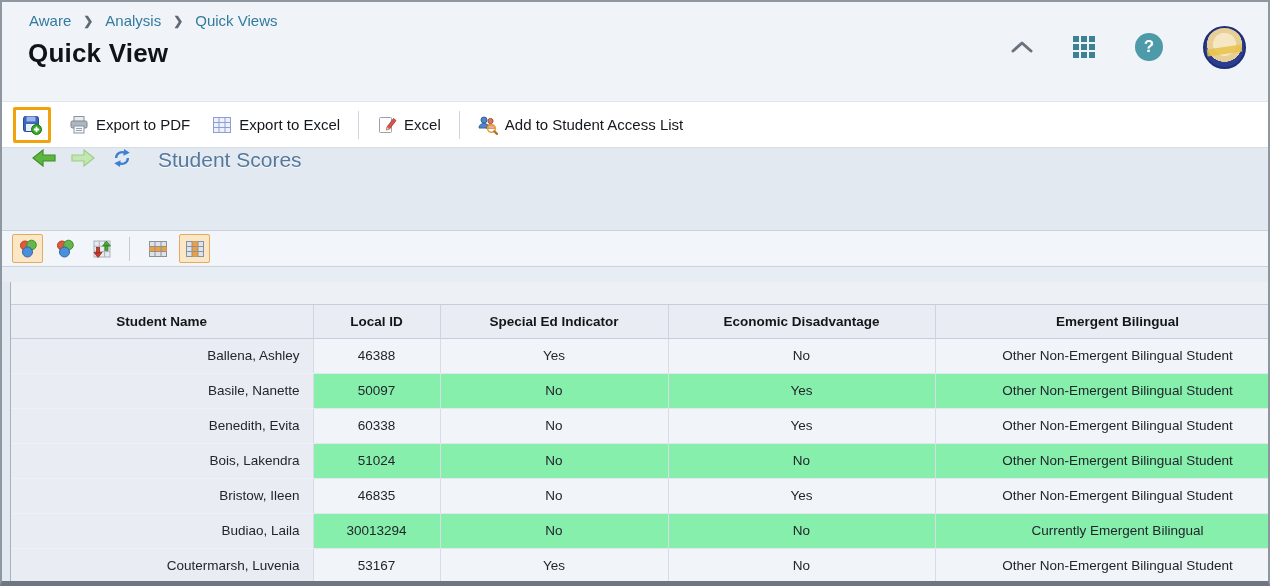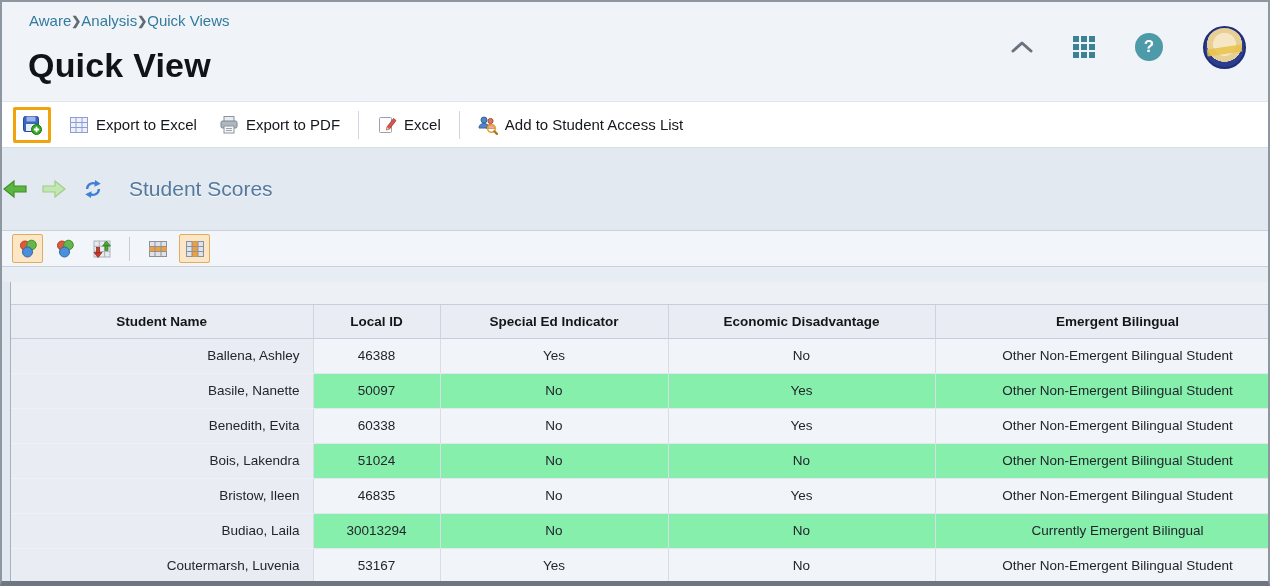--- a/index.html
+++ b/index.html
@@ -7,24 +7,24 @@
   body {
     font-family:"Liberation Sans", sans-serif;
     border:2px solid #8e979f;
     border-bottom:5px solid #6e7781;
     background:#e3e9f0;
     display:flex; flex-direction:column;
   }
 
   
   .app-header { position:relative; height:99px; background:#f0f4f8; flex:0 0 auto; }
-  .breadcrumb { position:absolute; left:27px; top:10px; font-size:15px; display:flex; align-items:center; }
+  .breadcrumb { position:absolute; left:27px; top:10px; font-size:15px; display:flex; align-items:center; gap:12px; }
   .crumb { color:#337b9e; text-decoration:none; cursor:pointer; }
   .crumb-sep { color:#5f6a72; font-size:12px; font-weight:bold; }
-  .page-title { position:absolute; left:26px; top:44px; font-size:34px; font-weight:bold; color:#101418; letter-spacing:0.2px; }
+  .page-title { position:absolute; left:26px; top:36px; font-size:26px; font-weight:bold; color:#101418; letter-spacing:0.2px; }
   .header-icons { position:absolute; top:22px; right:22px; height:46px; display:flex; align-items:center; gap:40px; }
   .chev-up { width:22px; height:14px; }
   .grid9 { display:grid; grid-template-columns:repeat(3,6px); grid-template-rows:repeat(3,6px); gap:2px; }
   .grid9 div { background:#3c8293; }
   .help-circle { width:28px; height:28px; border-radius:50%; background:#4d9aa8; color:#fff; font-weight:bold;
     font-size:17px; display:flex; align-items:center; justify-content:center; cursor:pointer; }
   .avatar { width:43px; height:43px; border-radius:50%; background:radial-gradient(circle at 50% 42%, #f6e7c4 0 38%, #e8cf96 39% 58%, #2b3d8f 59%);
     border:2px solid #1f2f7a; position:relative; overflow:hidden; cursor:pointer; }
   .avatar::after { content:""; position:absolute; left:2px; right:2px; top:19px; height:7px; background:#e7c24a; transform:rotate(-8deg); opacity:.85; }
 
@@ -32,21 +32,21 @@
   .toolbar { height:47px; background:#ffffff; border-top:1px solid #e0e5ea; border-bottom:1px solid #d8dee5;
     display:flex; align-items:center; padding-left:11px; gap:14px; flex:0 0 auto; }
   .tb-btn { display:flex; align-items:center; gap:7px; font-size:15px; color:#14181c; cursor:pointer; padding:4px 4px; }
   .save-box { width:38px; height:36px; border:3px solid #f0a30a; border-radius:2px; background:#fff;
     display:flex; align-items:center; justify-content:center; cursor:pointer; }
   .tb-sep { width:1px; height:28px; background:#cfd6dd; }
   .icon20 { width:20px; height:20px; display:block; }
 
   
   .panel { flex:1; background:#e3e9f0; display:flex; flex-direction:column; overflow:hidden; }
-  .scores-bar { height:82px; display:flex; align-items:center; gap:13px; }
+  .scores-bar { height:82px; display:flex; padding-left:29px; gap:13px; }
   .nav-arrow { width:26px; height:20px; cursor:pointer; }
   .scores-title { font-size:21px; color:#54799d; margin-left:10px; text-shadow:0 1px 0 rgba(255,255,255,.8); }
 
   .icon-row { height:37px; background:#f2f6fa; border-top:1px solid #c9d2dc; border-bottom:1px solid #c9d2dc;
     display:flex; align-items:center; padding-left:10px; gap:6px; flex:0 0 auto; }
   .mini-btn { width:31px; height:29px; border:1px solid transparent; border-radius:2px;
     display:flex; align-items:center; justify-content:center; cursor:pointer; }
   .mini-btn.selected { background:#fbe7c5; border-color:#e3ab5d; }
   .mini-sep { width:1px; height:24px; background:#c4cdd7; margin:0 6px; }
 
@@ -104,34 +104,34 @@
       <rect x="1.5" y="1.5" width="15" height="15" rx="2" fill="#3a66c0" stroke="#274a96"></rect>
       <rect x="4.5" y="1.5" width="9" height="5" fill="#9db4e6"></rect>
       <rect x="4" y="9" width="10" height="7" fill="#e9eefb"></rect>
       <circle cx="14.5" cy="14.5" r="5" fill="#35a524" stroke="#1f7a14"></circle>
       <path d="M14.5 11.8v5.4M11.8 14.5h5.4" stroke="#fff" stroke-width="1.8"></path>
     </svg>
   </div>
 
   <div class="tb-btn">
     <svg class="icon20" viewBox="0 0 20 20">
-      <rect x="1.5" y="2.5" width="17" height="15" fill="#eef1fb" stroke="#8d9ed3"></rect>
-      <path d="M1.5 7.5h17M1.5 12.5h17M7 2.5v15M13 2.5v15" stroke="#8d9ed3"></path>
-    </svg>
-    <span>Export to Excel</span>
-  </div>
-
-  <div class="tb-btn">
-    <svg class="icon20" viewBox="0 0 20 20">
       <rect x="5" y="1.5" width="10" height="5" fill="#e9ecf0" stroke="#8b939d"></rect>
       <rect x="2" y="6" width="16" height="7" rx="1.5" fill="#aeb6c0" stroke="#7d858f"></rect>
       <rect x="5" y="11" width="10" height="7" fill="#f5f7f9" stroke="#8b939d"></rect>
       <path d="M7 13.5h6M7 15.5h6" stroke="#9aa2ac"></path>
     </svg>
     <span>Export to PDF</span>
+  </div>
+
+  <div class="tb-btn">
+    <svg class="icon20" viewBox="0 0 20 20">
+      <rect x="1.5" y="2.5" width="17" height="15" fill="#eef1fb" stroke="#8d9ed3"></rect>
+      <path d="M1.5 7.5h17M1.5 12.5h17M7 2.5v15M13 2.5v15" stroke="#8d9ed3"></path>
+    </svg>
+    <span>Export to Excel</span>
   </div>
 
   <div class="tb-sep"></div>
 
   <div class="tb-btn">
     <svg class="icon20" viewBox="0 0 20 20">
       <rect x="2.5" y="2.5" width="12" height="15" rx="1" fill="#fdfdfd" stroke="#98a1ad"></rect>
       <path d="M10 12 16.5 3.5 19 5.5 12.5 14l-3 1z" fill="#d9534f" stroke="#a03330" stroke-width="0.8"></path>
       <path d="M10 12l2.5 2-3 1z" fill="#e8c79a"></path>
     </svg>

